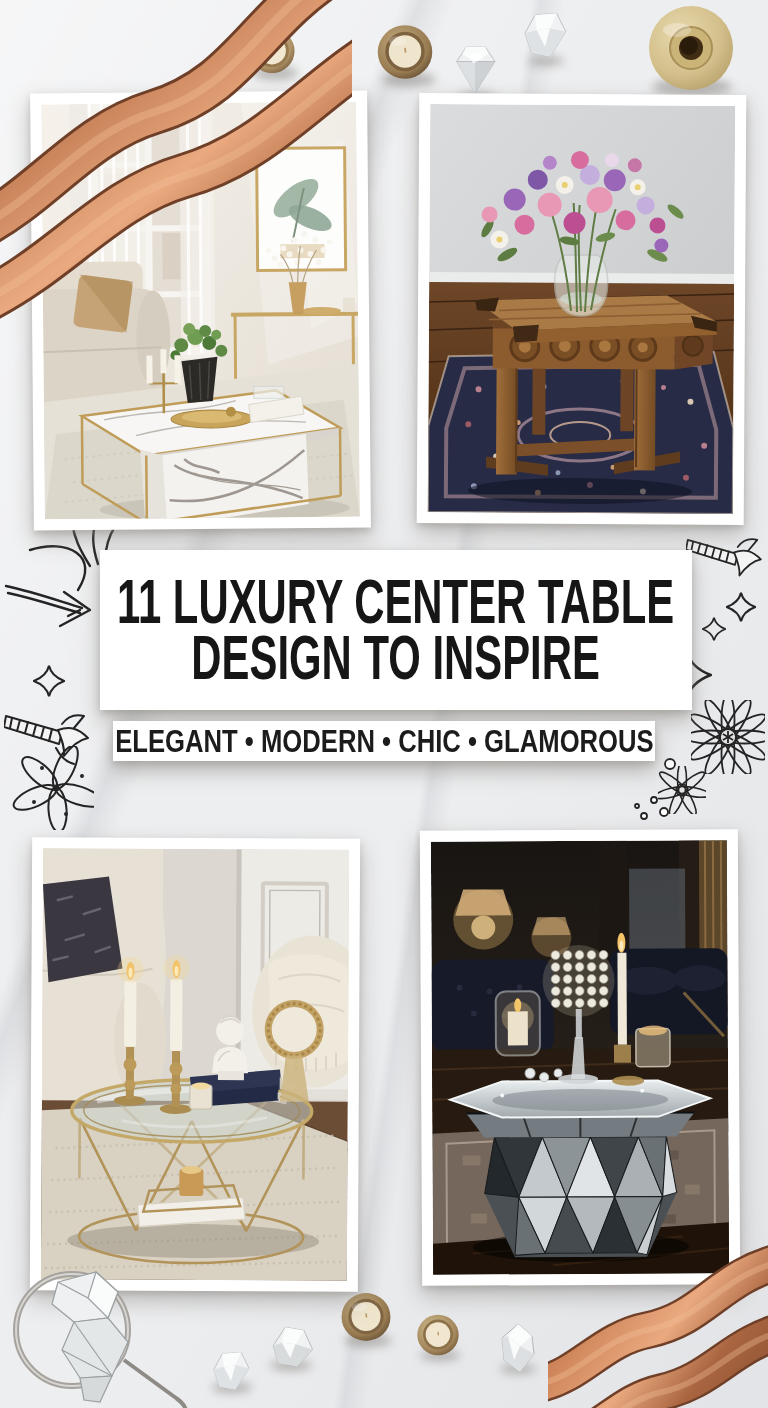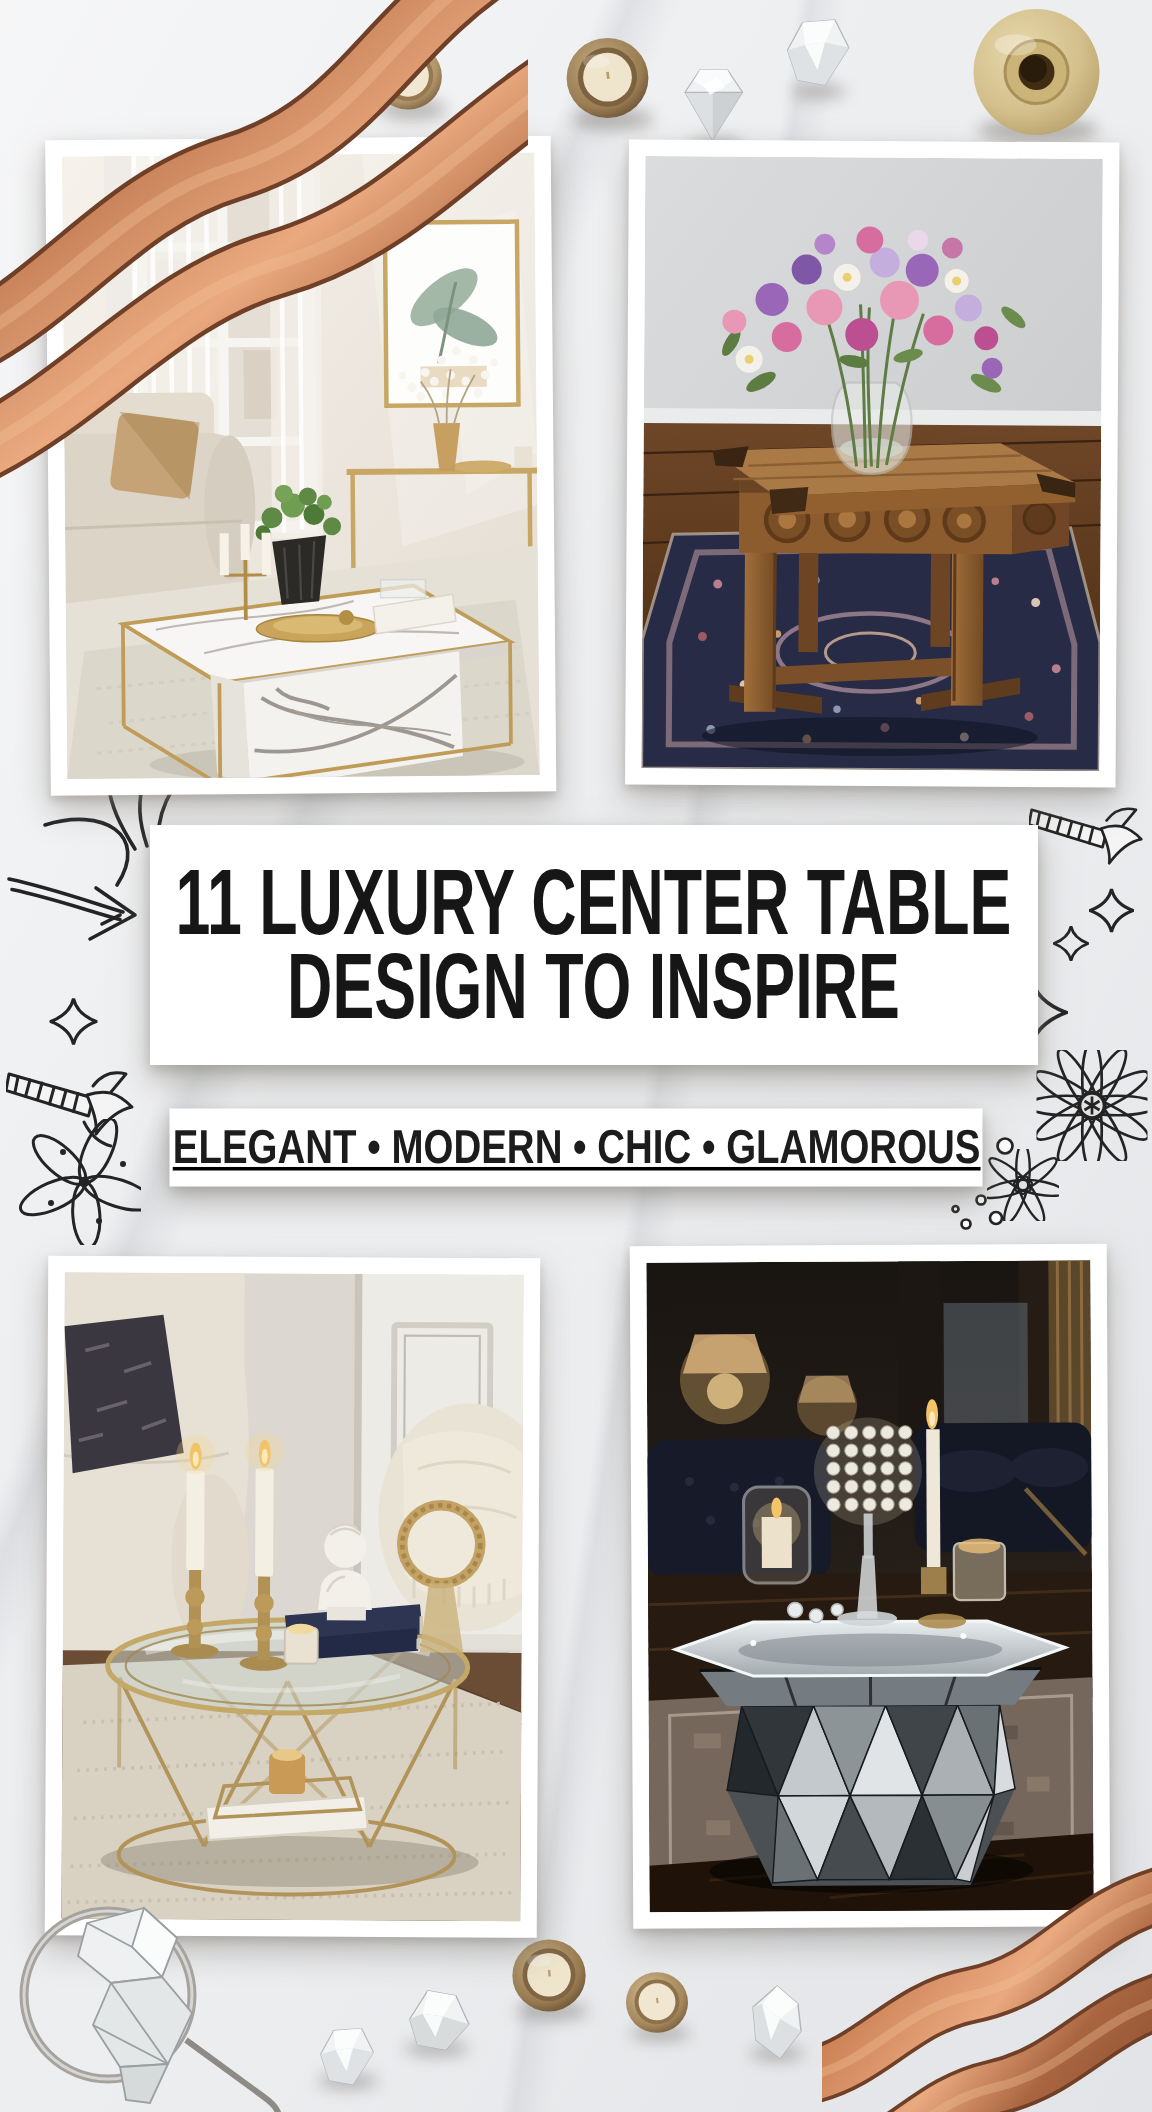--- a/index.html
+++ b/index.html
@@ -426,21 +426,21 @@
           <circle cx="135" cy="80" r="3" fill="#e8d070"></circle>
           <circle cx="208" cy="82" r="3" fill="#e8d070"></circle>
       </g>
     </svg>
   </div>
 
   <div class="banner" style="left:100px;top:550px;width:592px;height:160px;">
     <div class="title-line">11 LUXURY CENTER TABLE</div>
     <div class="title-line">DESIGN TO INSPIRE</div>
   </div>
-  <div class="banner" style="left:113px;top:739px;width:542px;height:52px;text-decoration:underline;">
+  <div class="banner" style="left:113px;top:721px;width:542px;height:40px;">
     <div class="subtitle-line">ELEGANT • MODERN • CHIC • GLAMOROUS</div>
   </div>
 
   <div class="photo-card z30" style="left:31px;top:838px;transform:rotate(0.3deg);" aria-label="round-gold-glass-top-table-with-candlesticks-and-bust">
     <svg width="306" height="431" viewBox="0 0 306 431">
       <rect width="306" height="431" fill="#dcd8d1"></rect>
 
       <rect x="196" y="0" width="110" height="240" fill="#edebe6"></rect>
       <line x1="196" y1="0" x2="196" y2="240" stroke="#c9c4bc" stroke-width="5"></line>
       <rect x="220" y="34" width="64" height="148" rx="2" fill="none" stroke="#d2cdc5" stroke-width="4"></rect>

